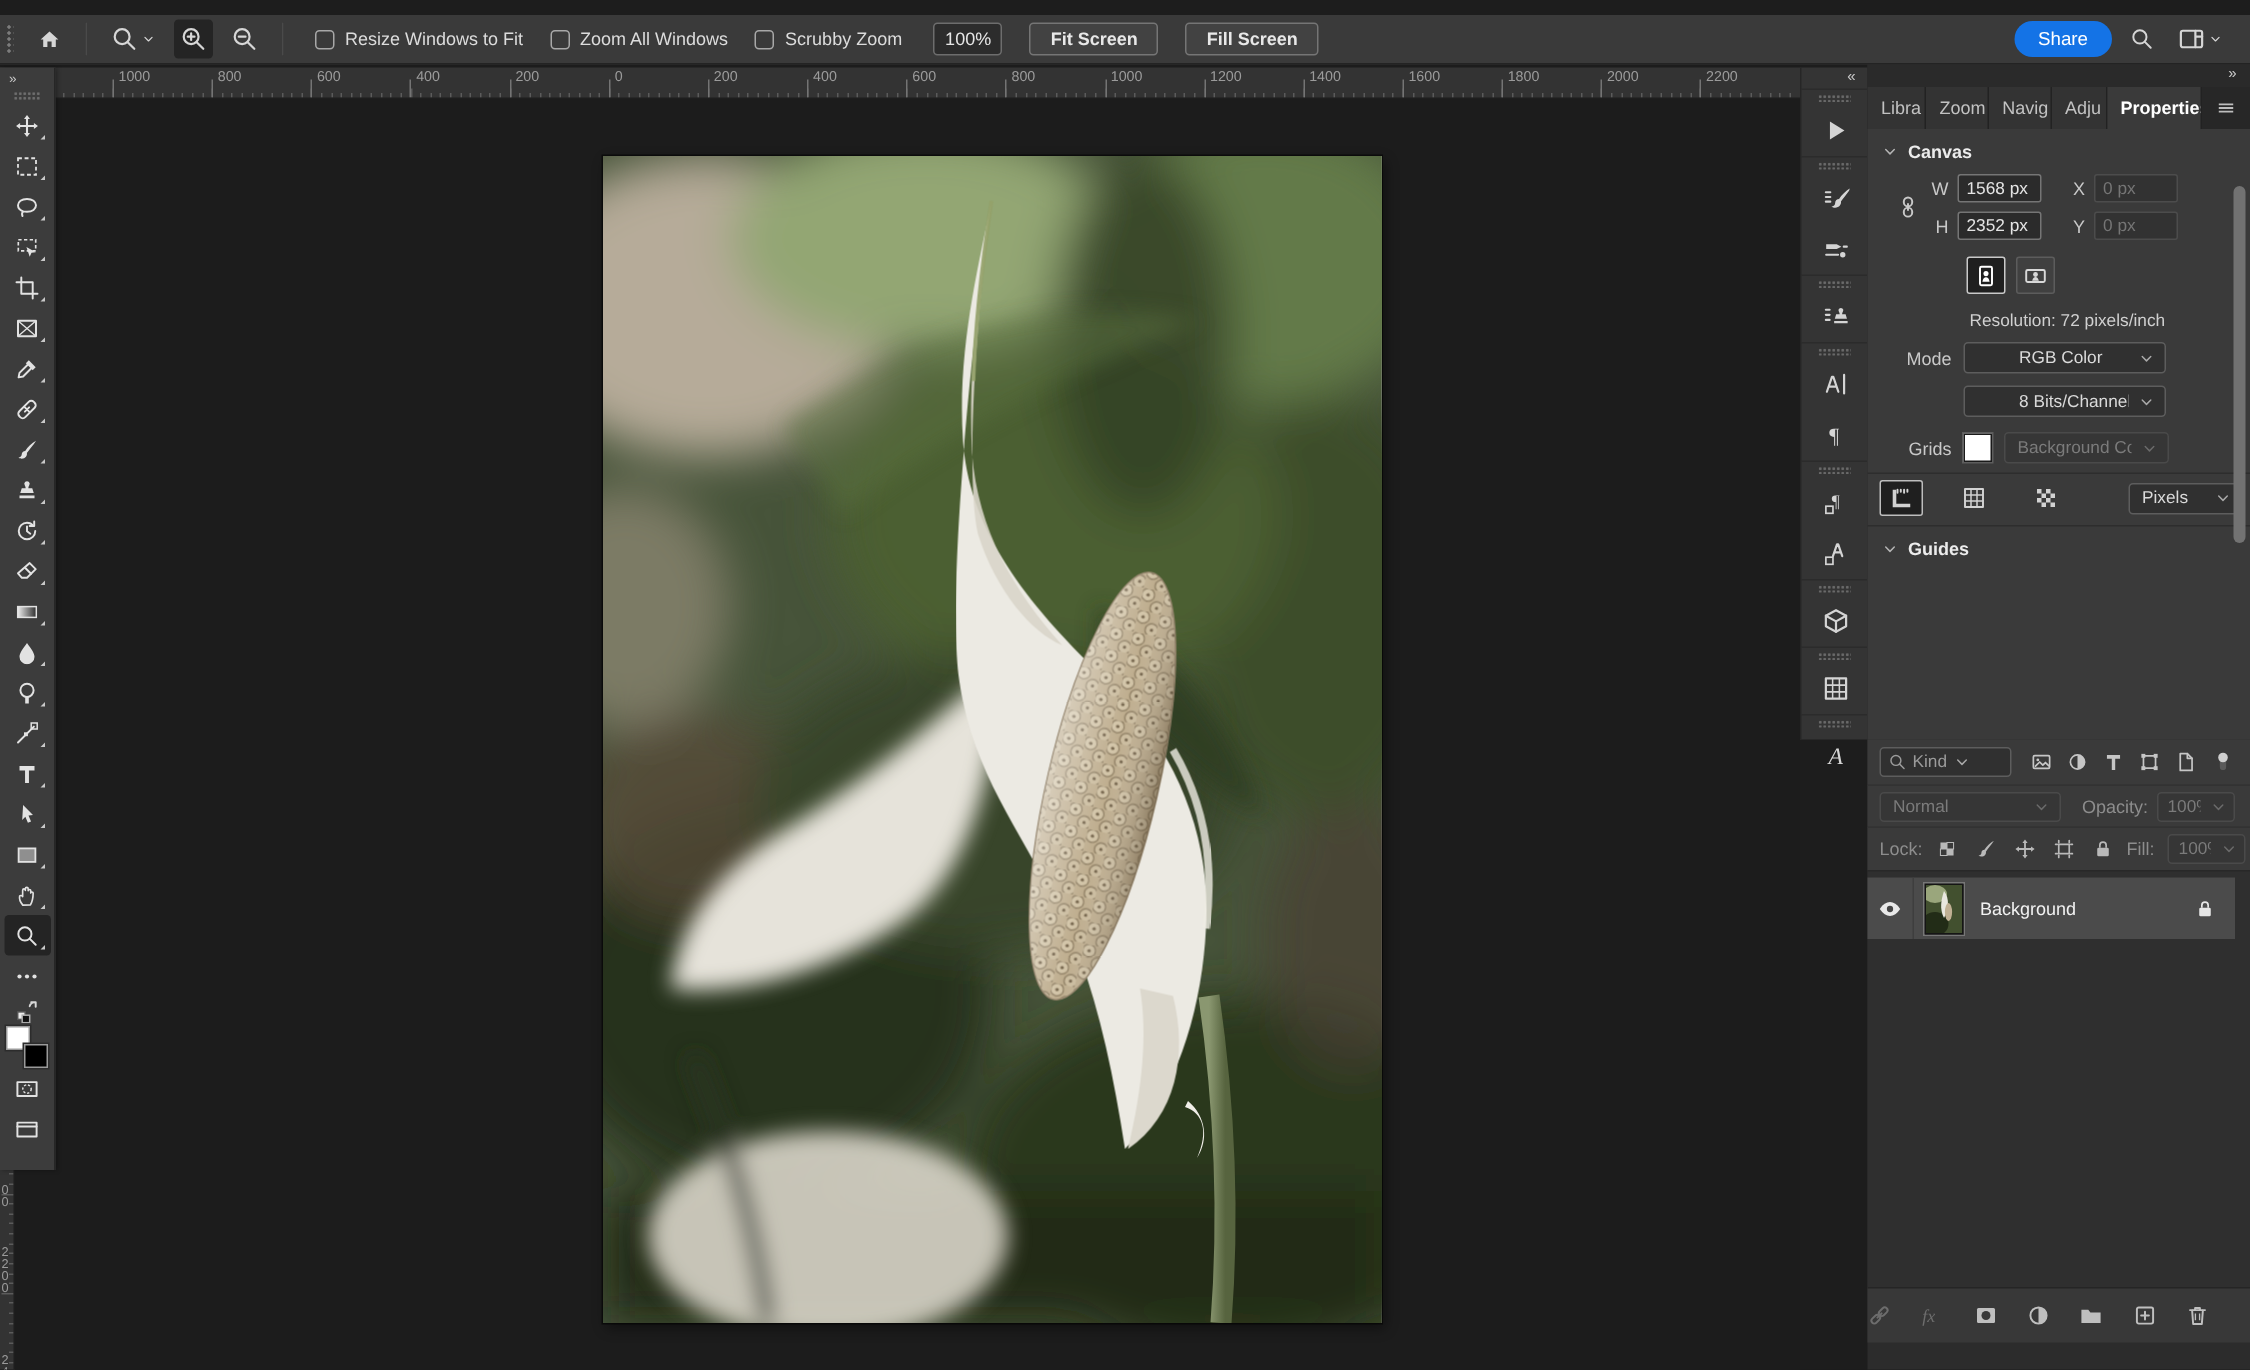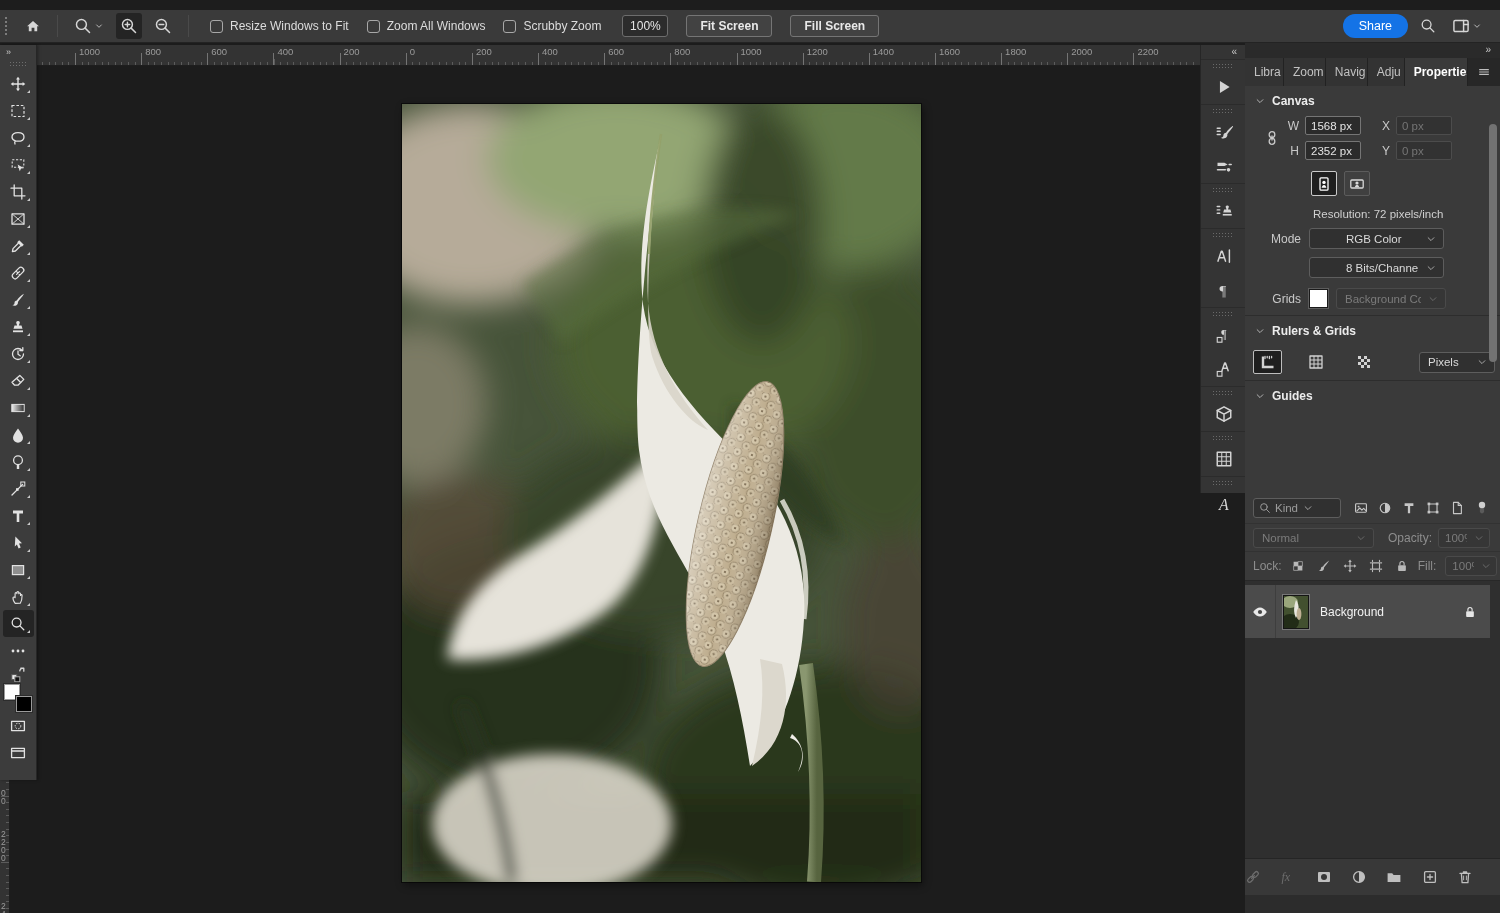--- a/index.html
+++ b/index.html
@@ -121,21 +121,21 @@
   .f-icons { flex:1; display:flex; align-items:center; justify-content:space-between; padding-left:13px; color:#c6c6c6; }
   .lp-blend { height:28px; background:#3a3a3a; display:flex; align-items:center; padding:0 10px 0 8px; gap:6px; border-top:1px solid #323232; }
   .dd.w140 { width:140px; height:20px; }
   .dim-label { color:#8d8d8d; }
   .dd.mini { width:52px; height:20px; padding:0 4px 0 6px; }
   .lp-lock { height:29px; background:#3a3a3a; display:flex; align-items:center; padding:0 10px 0 8px; gap:9px;
     border-top:1px solid #323232; color:#bdbdbd; }
   .lock-ic { color:#b9b9b9; display:inline-flex; }
   .lp-lock .dim-label { margin-left:auto; }
   #layerList { height:278px; background:#2f2f2f; border-top:1px solid #282828; padding-top:4px; }
-  .layer-row { height:53px; width:245px; background:#4b4b4b; display:flex; align-items:center; }
+  .layer-row { height:41px; width:245px; background:#4b4b4b; display:flex; align-items:center; }
   .eye-cell { width:31px; display:flex; align-items:center; justify-content:center; color:#e8e8e8;
     border-right:1px solid #3e3e3e; height:100%; }
   .thumb { width:26px; height:34px; margin-left:7px; border:1px solid #151515; box-shadow:0 0 0 1px #777; }
   .thumb svg { display:block; }
   .layer-name { margin-left:11px; color:#f2f2f2; font-size:12px; }
   .layer-lock { margin-left:auto; margin-right:13px; color:#e6e6e6; display:inline-flex; }
   .lp-bottom { height:37px; background:#383838; border-top:1px solid #252525; display:flex; align-items:center;
     justify-content:space-between; gap:12px; padding-right:27px; }
   .lb-ic { color:#bfbfbf; background:none; border:none; display:inline-flex; cursor:default; }
   .lb-ic.disabled { color:#6d6d6d; }
@@ -1090,28 +1090,20 @@
           <span>Background Color</span>
           <span class="ic ic12 chev">
               <svg viewBox="0 0 16 16" xmlns="http://www.w3.org/2000/svg">
                 <path d="m4.2 6.3 3.8 3.8 3.8-3.8" stroke="currentColor" fill="none" stroke-linecap="round" stroke-linejoin="round" stroke-width="1.3"></path>
               </svg>
             </span>
         </div>
       </div>
 
       <div class="sec-sep"></div>
-      <div class="sec-h">
-        <span class="ic ic12 chev">
-            <svg viewBox="0 0 16 16" xmlns="http://www.w3.org/2000/svg">
-              <path d="m4.2 6.3 3.8 3.8 3.8-3.8" stroke="currentColor" fill="none" stroke-linecap="round" stroke-linejoin="round" stroke-width="1.3"></path>
-            </svg>
-          </span>
-        <span>Rulers &amp; Grids</span>
-      </div>
       <div class="rg-row">
         <button class="rg sel">
             <span class="ic">
               <svg viewBox="0 0 16 16" xmlns="http://www.w3.org/2000/svg">
                 <path d="M3 2.5V13h10.5" stroke="currentColor" stroke-width="2.4" fill="none"></path>
                 <path d="M5 2.5v2M7.2 2.5v1.3M9.4 2.5v2M11.6 2.5v1.3" stroke="currentColor" fill="none" stroke-linecap="round" stroke-linejoin="round" stroke-width="1.3"></path>
               </svg>
             </span>
           </button>
         <button class="rg">

